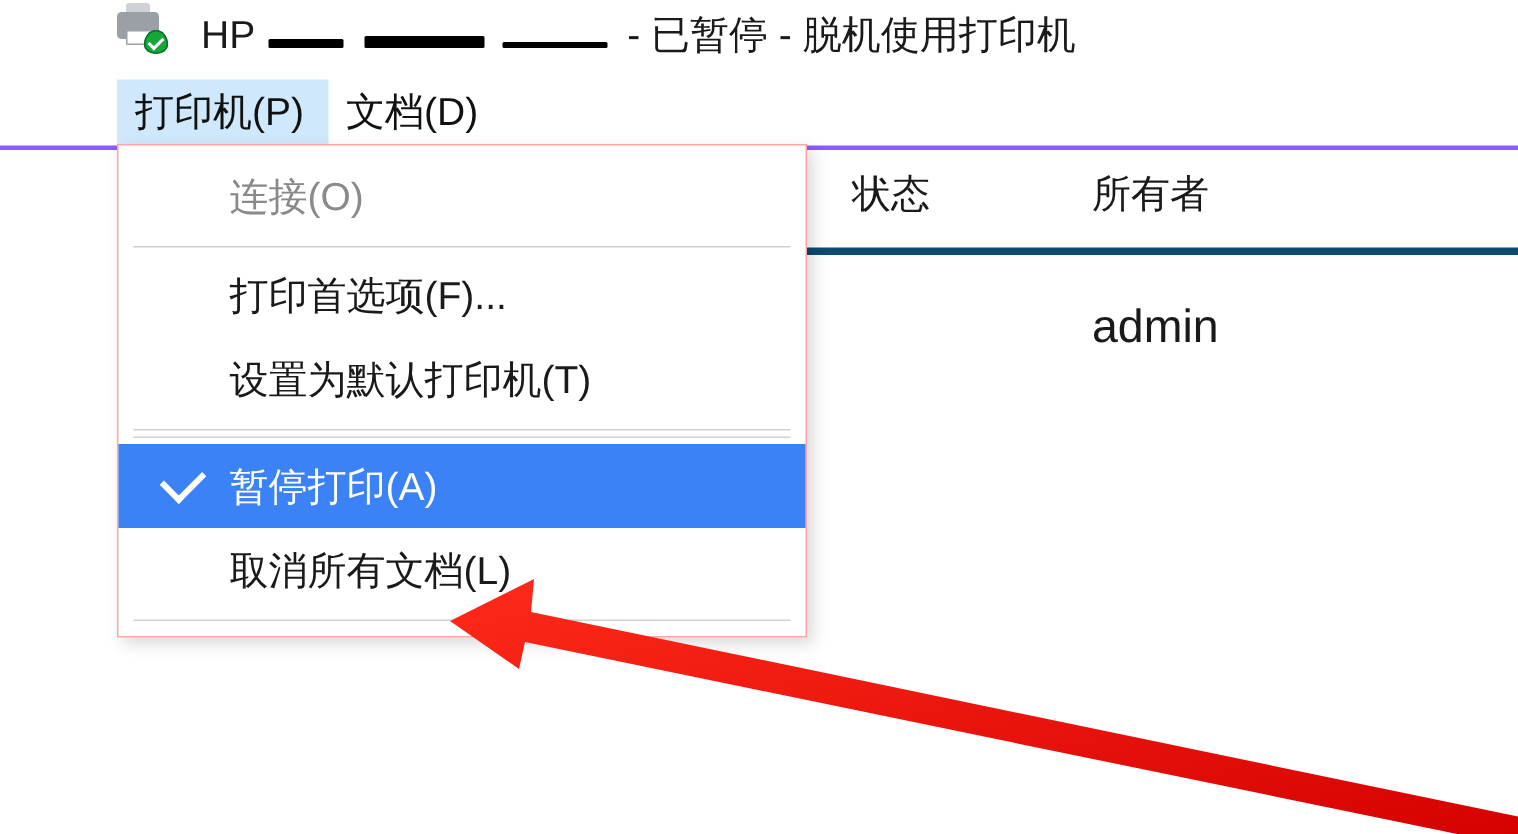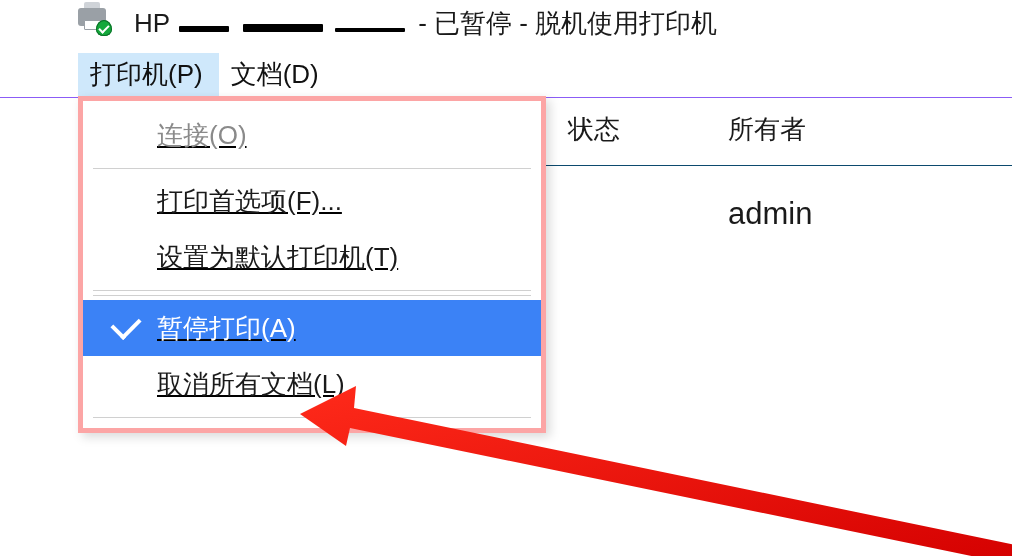--- a/index.html
+++ b/index.html
@@ -29,42 +29,42 @@
     transform:rotate(-45deg);}
 
   
   .redact{display:inline-block;vertical-align:middle;margin:0 6px 4px 2px;}
   .redact .bar{display:inline-block;height:6px;background:#000;border-radius:1px;}
   .redact .b1{width:50px;margin-right:14px;}
   .redact .b2{width:80px;margin-right:8px;height:8px;}
   .redact .b3{width:70px;height:4px;margin-left:4px;}
 
   
-  .menubar{display:flex;align-items:stretch;border-bottom:1px solid #8b5cf6;
+  .menubar{display:flex;align-items:stretch;border-bottom:3px solid #8b5cf6;
     font-size:26px;color:#111;padding-left:78px;}
   .menubar .menu{padding:8px 16px 10px 12px;line-height:1;}
   .menubar .menu.open{background:#cfe8fb;}
 
   
   .dropdown{position:absolute;left:78px;top:96px;width:458px;background:#fff;
-    border:5px solid #fca5a5;box-shadow:4px 4px 10px rgba(0,0,0,.15);
-    padding:6px 0 6px 0;text-decoration:underline;}
+    border:1px solid #fca5a5;box-shadow:4px 4px 10px rgba(0,0,0,.15);
+    padding:6px 0 6px 0;}
   .dropdown .item{position:relative;padding:14px 20px 14px 74px;font-size:26px;
     color:#1a1a1a;line-height:1.1;white-space:nowrap;}
   .dropdown .item.disabled{color:#8a8a8a;}
   .dropdown .item.highlight{background:#3b82f6;color:#fff;}
   .dropdown .sep{height:1px;margin:4px 10px;background:#d0d0d0;}
   .dropdown .check{position:absolute;left:30px;top:50%;width:22px;height:14px;
     border-left:4px solid #0b57d0;border-bottom:4px solid #0b57d0;
     transform:translateY(-70%) rotate(-45deg);}
   .dropdown .item.highlight .check{border-color:#fff;}
 
   
   .content{position:absolute;left:538px;top:96px;right:0;}
-  .col-head{display:flex;font-size:26px;color:#1a1a1a;border-bottom:1px solid #0c4a6e;
+  .col-head{display:flex;font-size:26px;color:#1a1a1a;border-bottom:5px solid #0c4a6e;
     padding:16px 0 18px 0;}
   .col-head .col-status{width:150px;padding-left:30px;}
   .col-head .col-owner{padding-left:10px;}
   .row{display:flex;font-size:31px;color:#1a1a1a;padding:30px 0 0 0;}
   .row .col-status{width:150px;padding-left:30px;}
   .row .col-owner{padding-left:10px;}
 
   
   .arrow-ann{position:absolute;left:300px;top:386px;width:720px;height:180px;
     pointer-events:none;}

